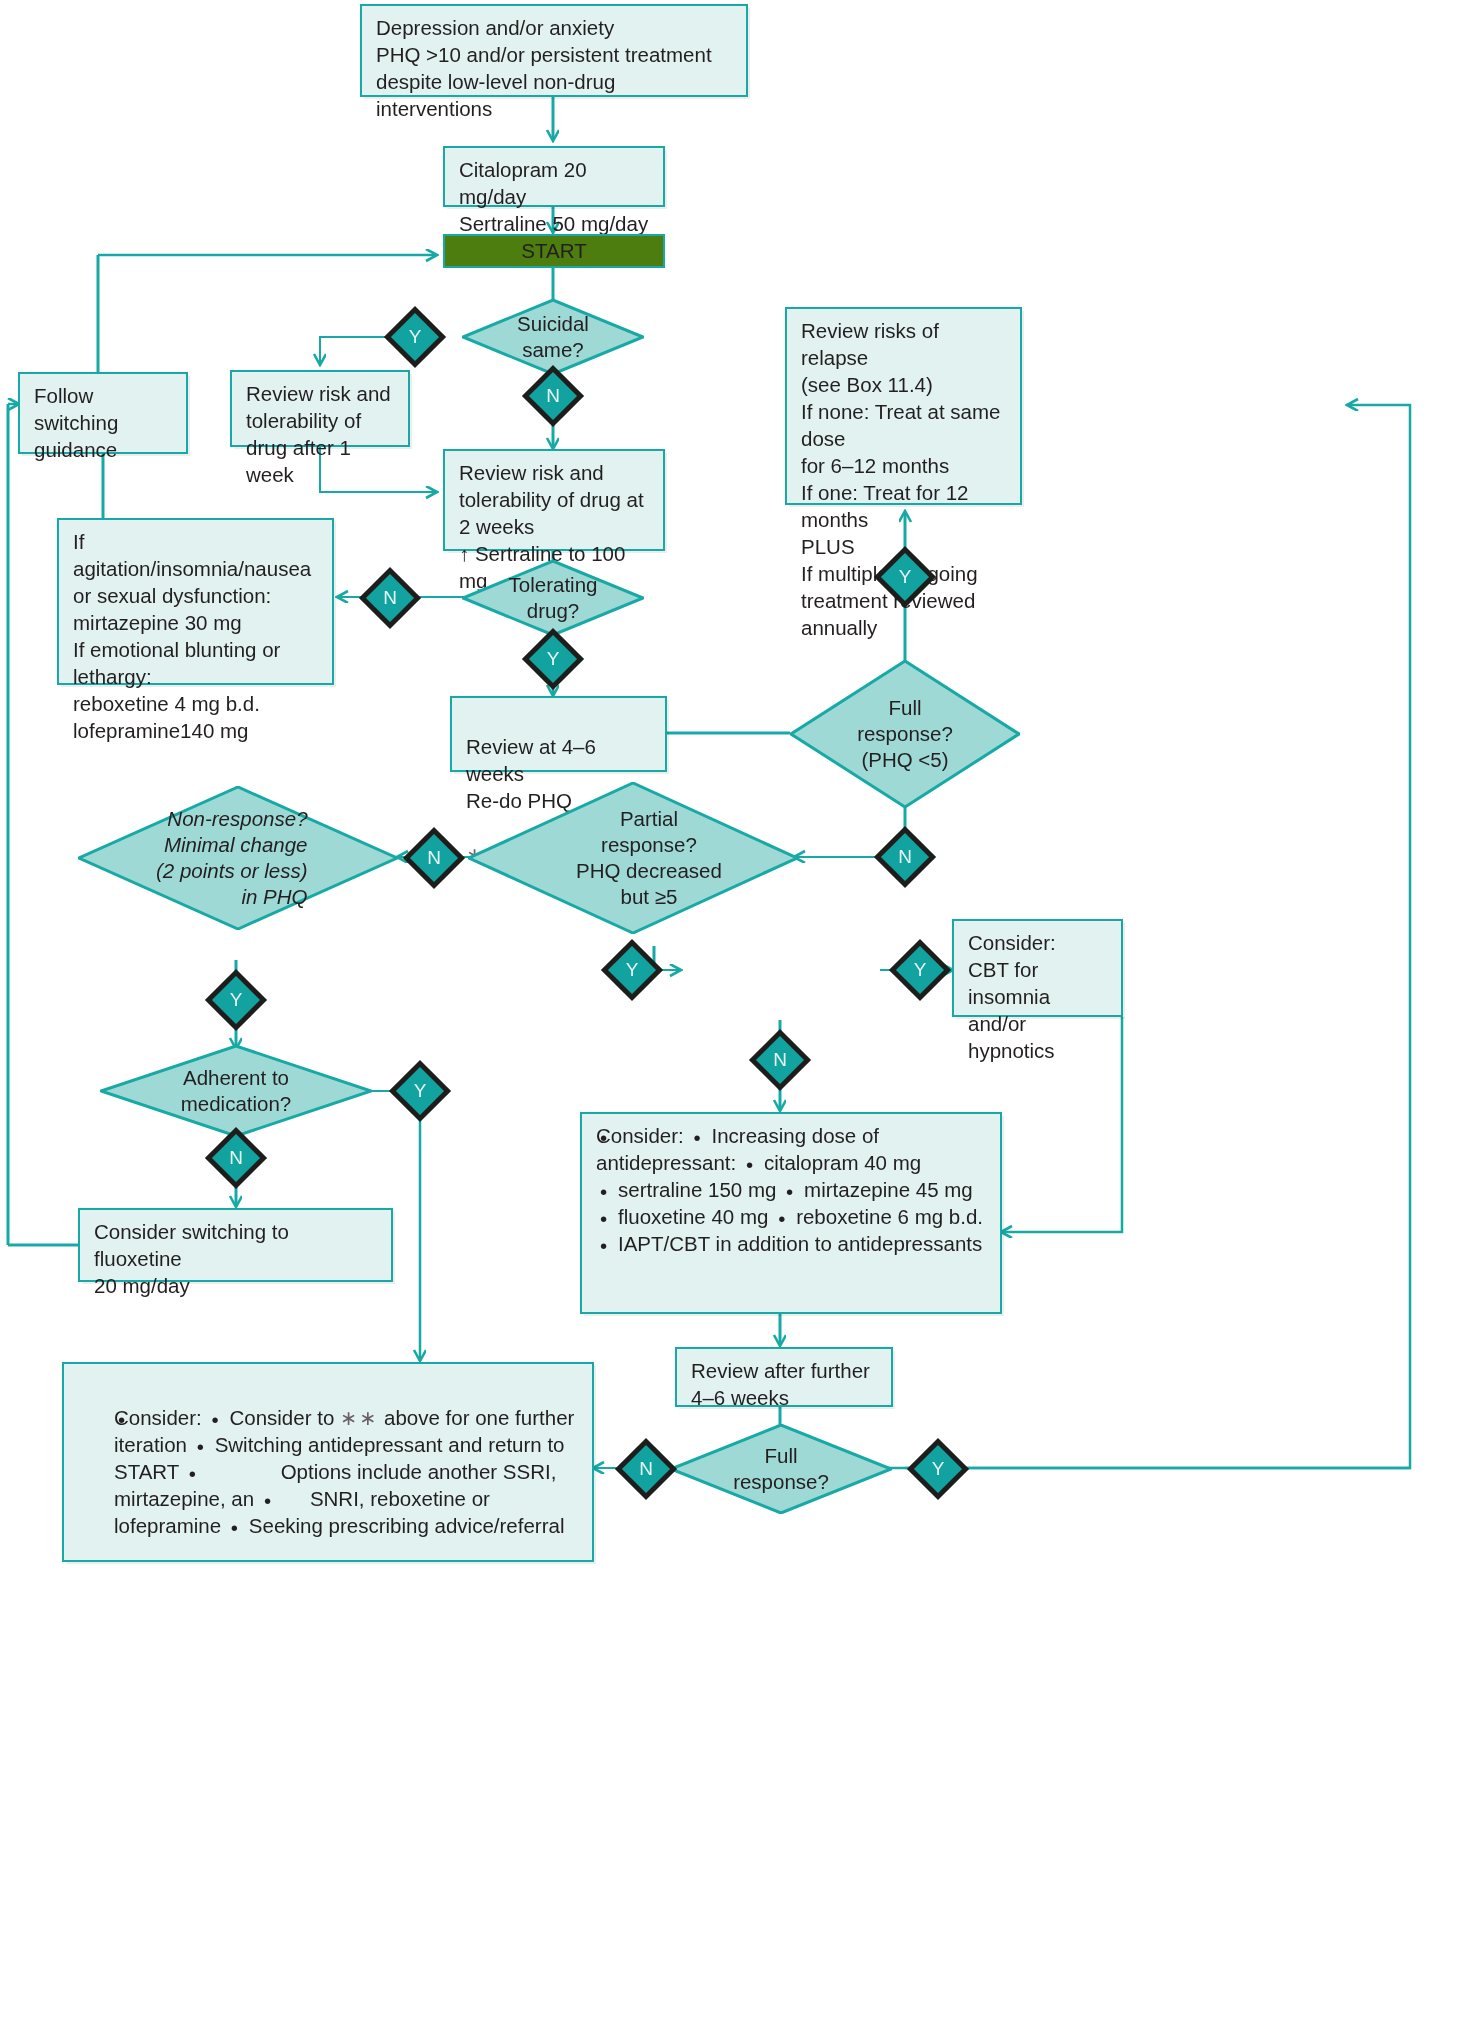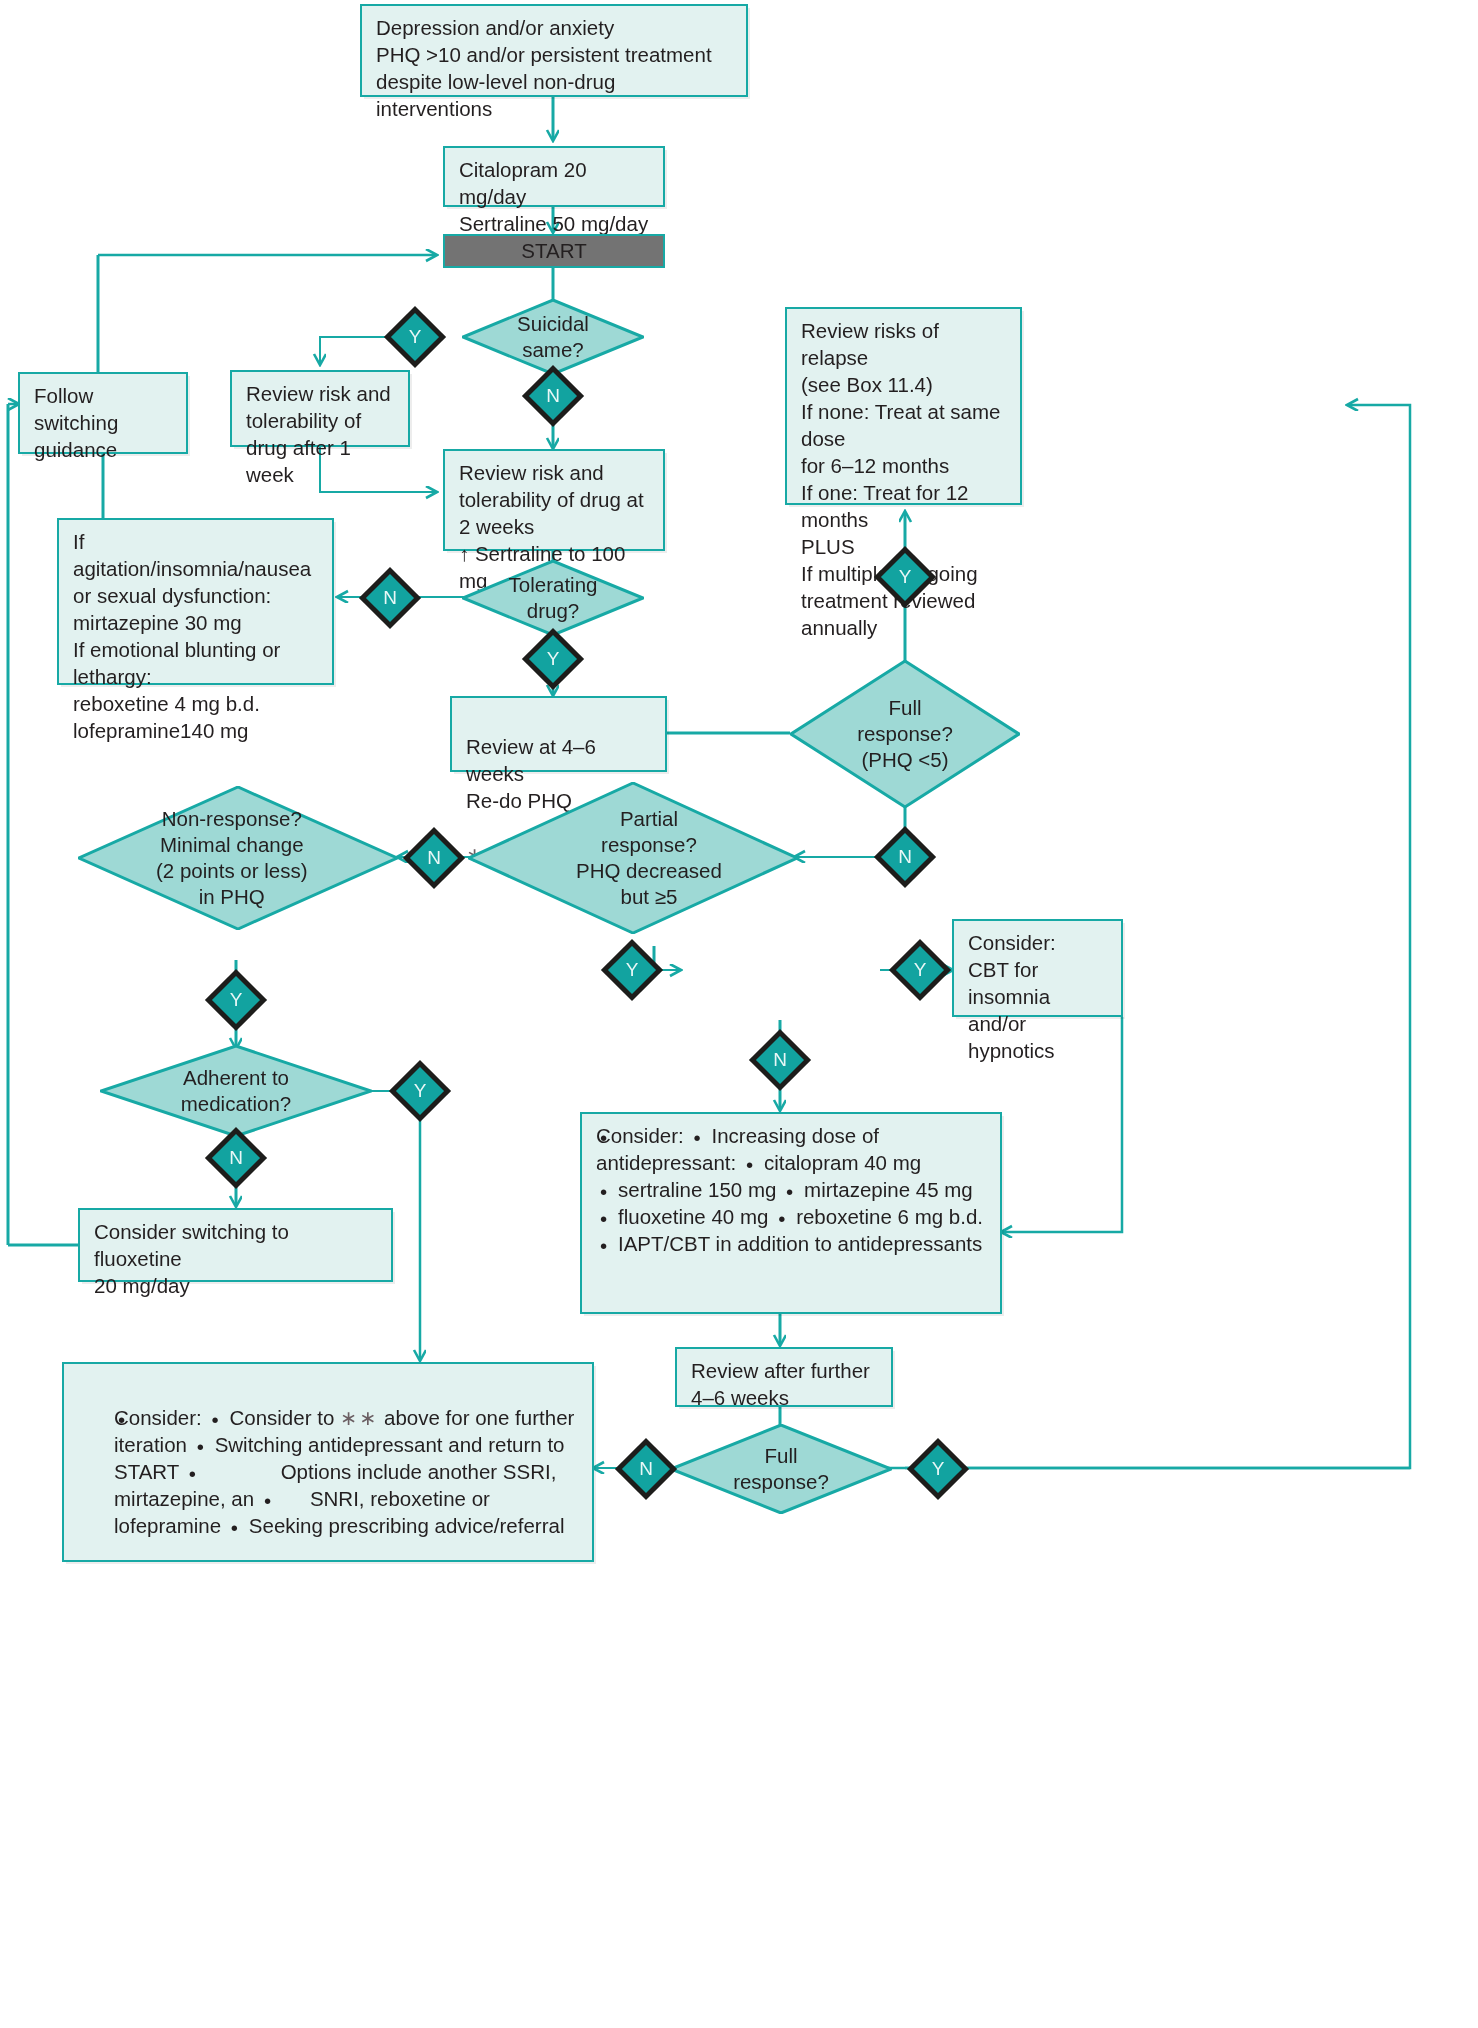--- a/index.html
+++ b/index.html
@@ -18,21 +18,21 @@
     color:#231f20;
     font-size:20.5px;
     line-height:27px;
     padding:8px 14px;
   }
   .box.top{align-items:flex-start;}
   .box .txt{white-space:pre-line;}
 
   
   .banner{
-    background:#737373;
+    background:#4d7c0f;
     border:2.5px solid #17a9a5;
     display:flex;align-items:center;justify-content:center;
     font-size:20.5px;color:#231f20;
   }
 
   
   .dia{position:absolute;}
   .dia .shape{position:absolute;inset:0;background:#9ed9d5;
      -webkit-clip-path:polygon(50% 0,100% 50%,50% 100%,0 50%);
      clip-path:polygon(50% 0,100% 50%,50% 100%,0 50%);}
@@ -286,21 +286,21 @@
     <div class="bk"></div>
       <div class="fg"></div>
     <span>Y</span>
   </div>
 
   <div class="dia" style="left:78px;top:786px;width:320px;height:144px;">
     <div class="shape"></div>
     <svg class="edge" viewBox="0 0 320 144" preserveAspectRatio="none">
       <polygon points="160,1 319,72 160,143 1,72" fill="none" stroke="#17a9a5" stroke-width="3"></polygon>
     </svg>
-    <div class="lbl" style="justify-content:flex-start;padding-left:78px;text-align:center;">Non-response?
+    <div class="lbl" style="justify-content:flex-start;padding-left:78px;text-align:right;font-style:italic;">Non-response?
 Minimal change
 (2 points or less)
 in PHQ</div>
   </div>
 
   <div class="yn" style="left:214px;top:978px;">
     <div class="bk"></div>
       <div class="fg"></div>
     <span>Y</span>
   </div>

